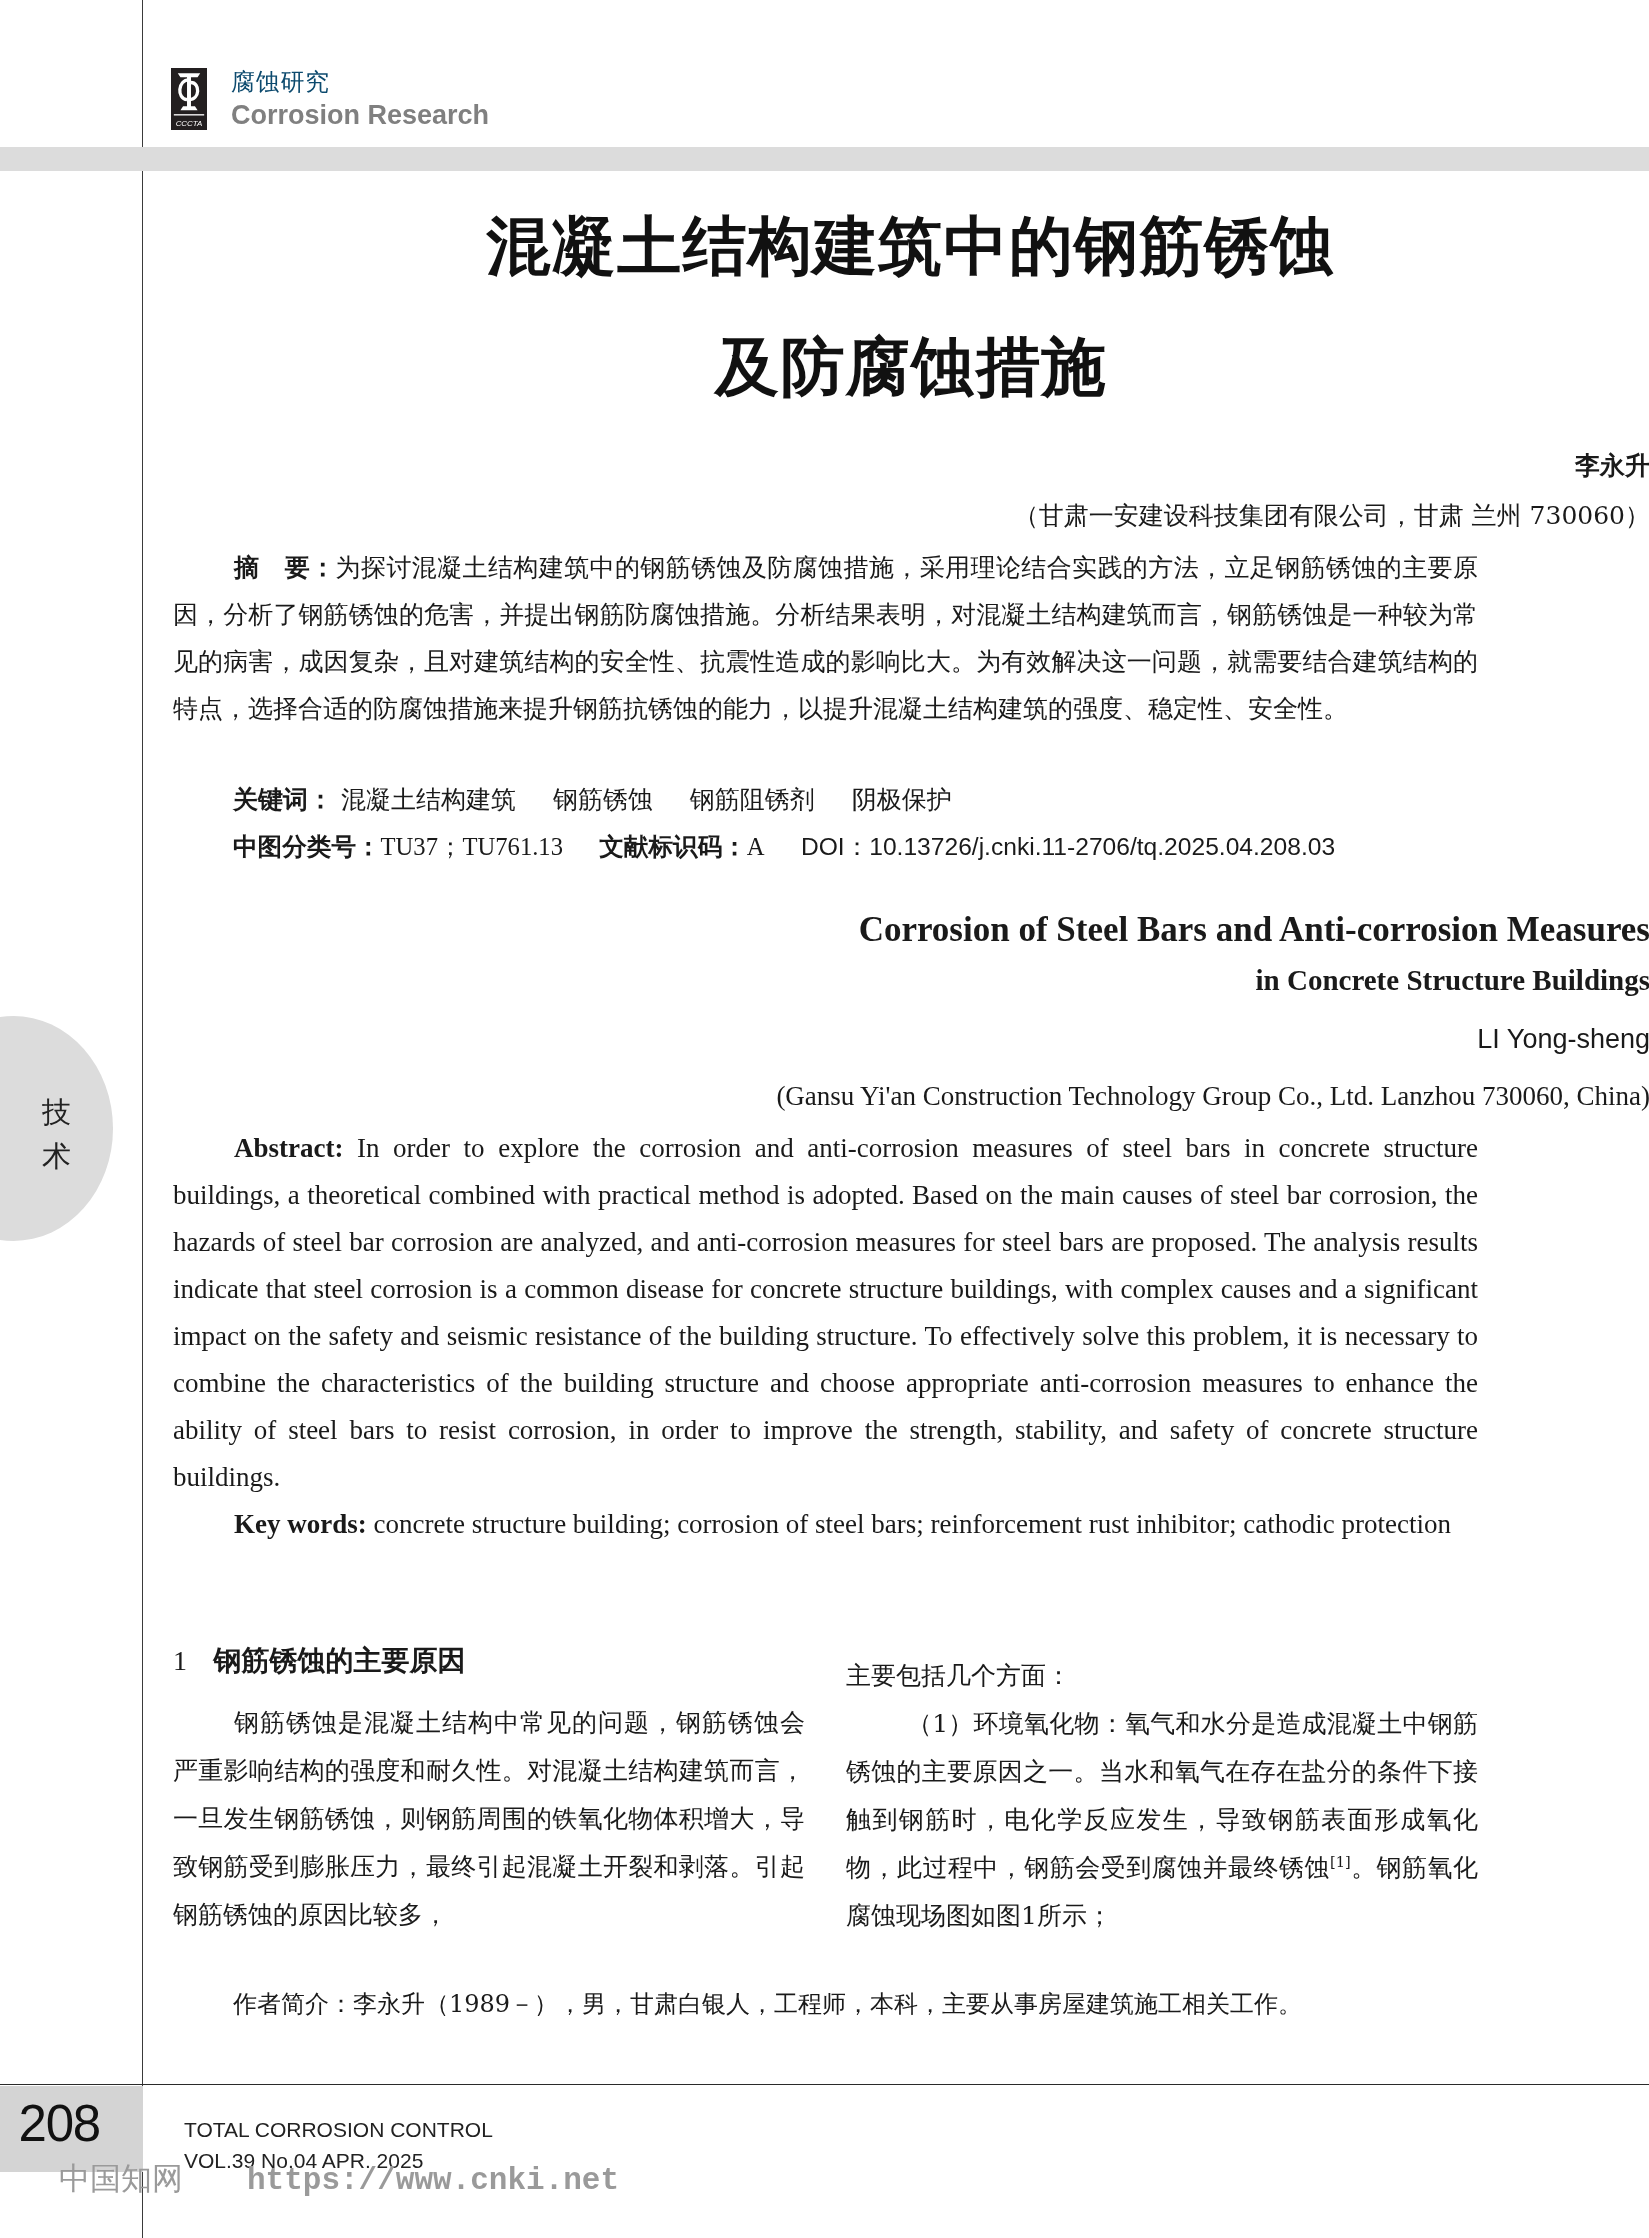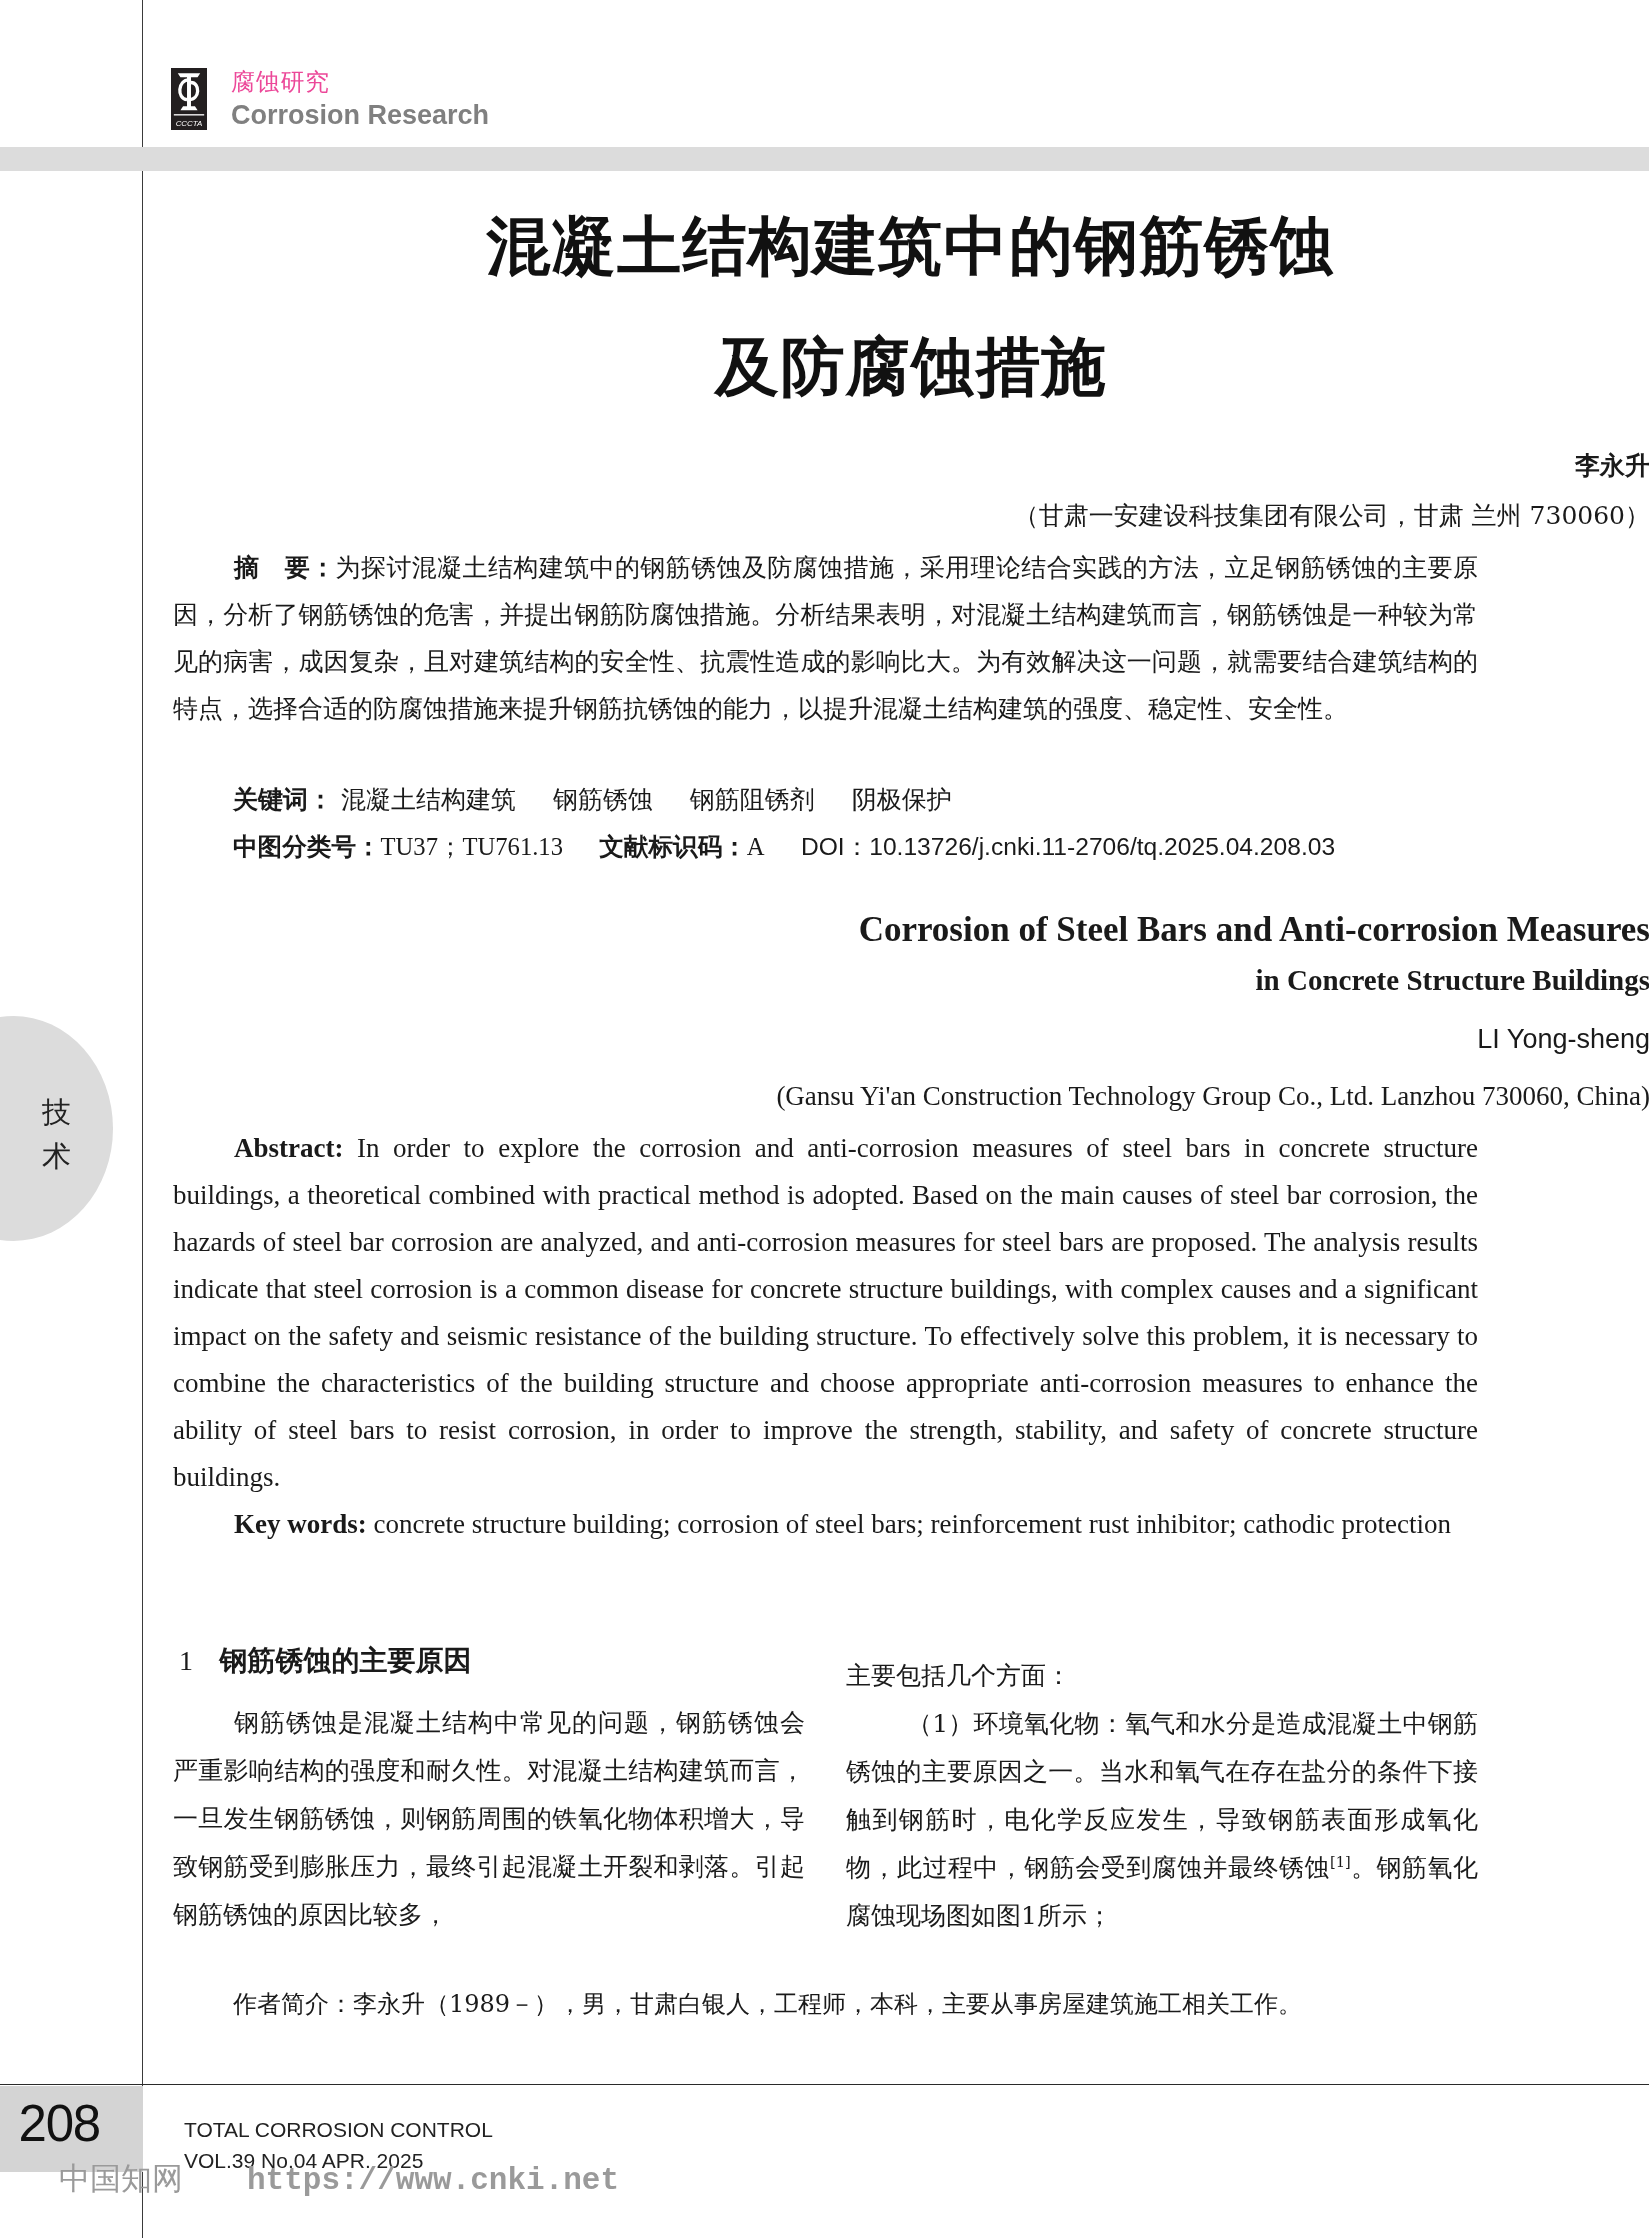--- a/index.html
+++ b/index.html
@@ -2,36 +2,36 @@
 <html style="font-size:10.6px"><head>
 <meta charset="utf-8">
 <style>
   html, body { margin:0; padding:0; background:#ffffff; }
   body { width:1650px; height:2239px; position:relative; overflow:hidden; color:#1a1a1a; }
   .abs { position:absolute; }
   .vrule { left:142px; top:0; width:1.3px; height:2239px; background:#3a3a3a; }
   .band { left:0; top:147px; width:1650px; height:24px; background:#dcdcdc; }
   .logo-box { left:171px; top:68px; width:36px; height:62px; background:#231f20; }
   .logo-box svg { display:block; }
-  .hdr-cn { left:231px; top:66px; font-family:"DejaVu Sans", sans-serif; font-size:24px; color:#ec4899; letter-spacing:0.7px; }
+  .hdr-cn { left:231px; top:66px; font-family:"DejaVu Sans", sans-serif; font-size:24px; color:#0c4a6e; letter-spacing:0.7px; }
   .hdr-en { left:231px; top:100px; font-family:"Liberation Sans", sans-serif; font-size:27px; font-weight:bold; color:#808080; }
   .title { left:144px; width:1534px; text-align:center; font-family:Liberation Sans, sans-serif; font-weight:bold; font-size:64px; color:#111; letter-spacing:1.3px; }
   .center { left:144px; width:1506px; text-align:right; }
   .cn-serif { font-family:"DejaVu Serif", serif; }
   .en-serif { font-family:"Liberation Serif", serif; }
   .cn-sans { font-family:"DejaVu Sans", sans-serif; }
   .para { left:173px; width:1305px; font-size:25px; line-height:47px; text-align:justify; text-align-last:left; }
   .para .lbl { font-family:"DejaVu Sans", sans-serif; font-weight:bold; }
   .indent { text-indent:61px; }
   .side-tab { left:-86px; top:1016px; width:199px; height:225px; border-radius:50%; background:#dcdcdc; }
   .side-text { left:40px; top:1090px; font-family:"DejaVu Sans", sans-serif; font-size:29px; line-height:44px; color:#222; width:33px; text-align:center; }
   .col { font-family:"DejaVu Serif", serif; font-size:25px; line-height:48px; text-align:justify; }
   .col-left { left:173px; width:632px; }
   .col-right { left:846px; width:632px; }
-  .sec-head { left:179px; top:1642px; font-size:28px; }
+  .sec-head { left:173px; top:1642px; font-size:28px; }
   .sec-num { font-family:"Liberation Serif", serif; font-size:28px; margin-right:26.6px; }
   .sec-title { font-family:"DejaVu Sans", sans-serif; font-weight:bold; font-size:28px; }
   sup { font-size:14.6px; line-height:0; }
   .footnote { left:233px; top:1988px; font-family:"DejaVu Serif", serif; font-size:24px; color:#1a1a1a; }
   .foot-line { left:0; top:2084px; width:1650px; height:1.3px; background:#2a2a2a; }
   .page-box { left:0; top:2086px; width:143px; height:86px; background:#d4d4d4; }
   .page-num { left:18.6px; top:2094px; font-family:"Liberation Sans", sans-serif; font-size:51px; color:#111; letter-spacing:-1.3px; }
   .journal { left:184px; top:2098px; font-family:"Liberation Sans", sans-serif; font-size:21px; color:#222; line-height:31px;margin-top:16px; }
   .cnki { left:59px; top:2158px; font-size:31px; color:#9a9a9a; }
   .cnki .cn { font-family:"DejaVu Sans", sans-serif; margin-right:64px; }

